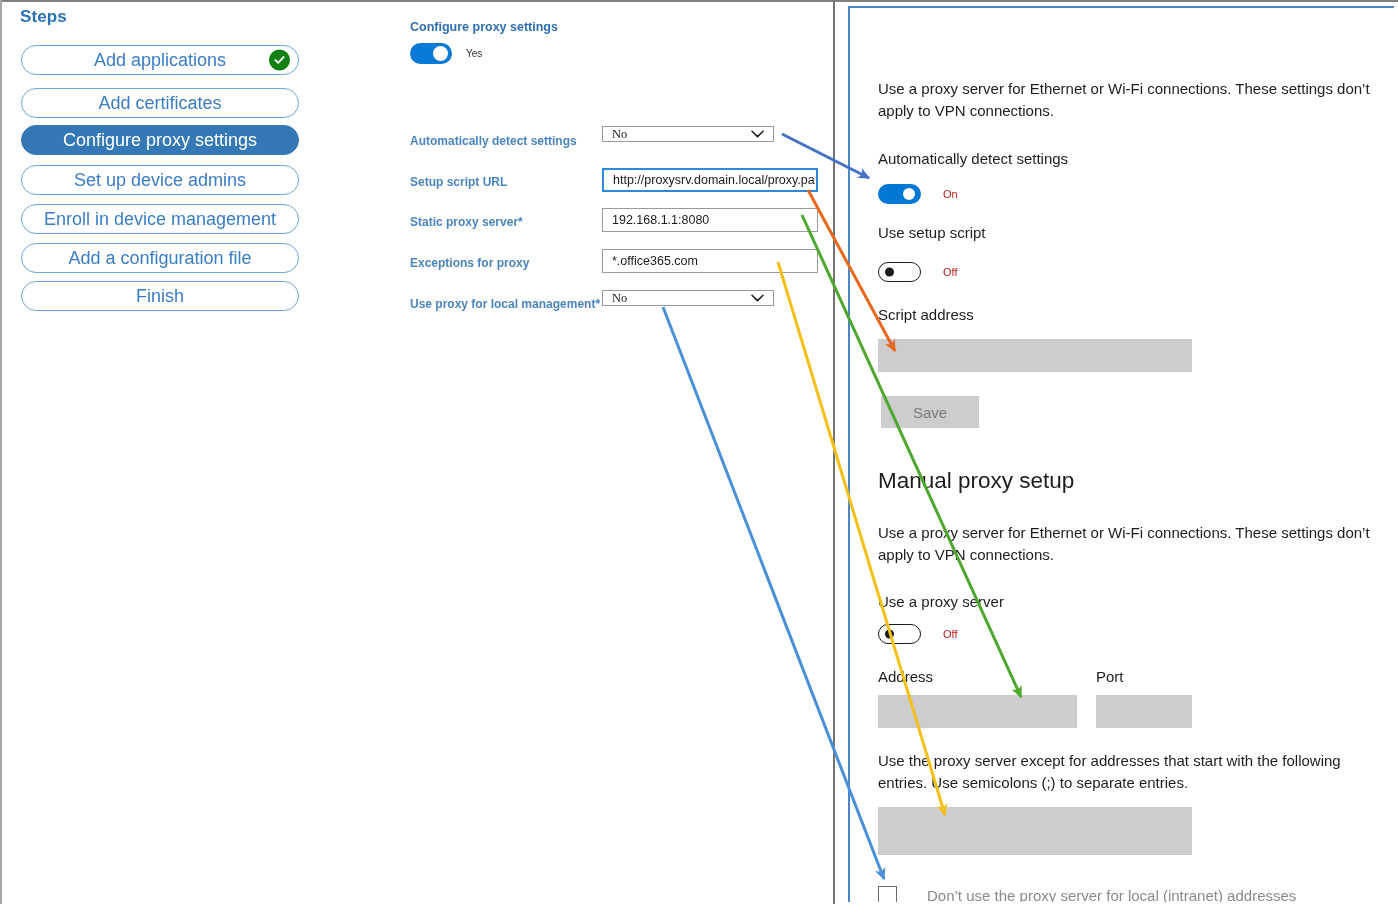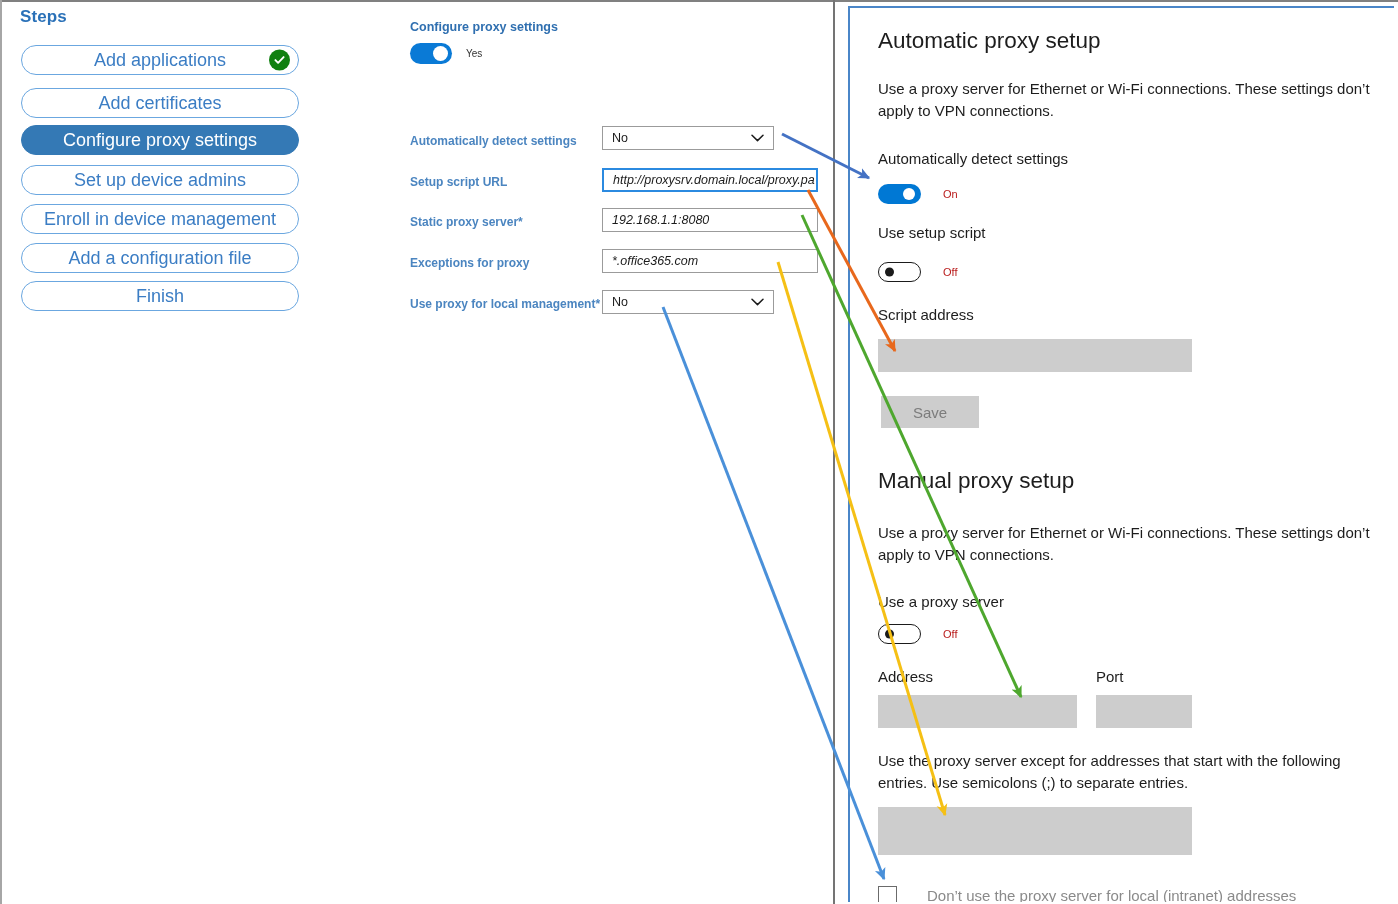--- a/index.html
+++ b/index.html
@@ -136,22 +136,22 @@
     display: flex;
     align-items: center;
   }
   .f-ctrl .val {
     font-size: 12.5px;
     color: #1b1b1b;
     padding-left: 9px;
     white-space: nowrap;
     overflow: hidden;
   }
-  .f-ctrl.select { width: 172px; height: 24px; }
-  .f-ctrl.text   { width: 216px; height: 24px; font-style: italic; }
+  .f-ctrl.select { width: 172px; height: 16px; font-family: Liberation Serif, serif; }
+  .f-ctrl.text   { width: 216px; height: 24px; }
   .f-ctrl.focused { border: 2px solid #2b8ae0; }
   .chev {
     position: absolute;
     right: 9px; top: 50%;
     transform: translateY(-50%);
     width: 13px; height: 8px;
   }
   .chev svg { display: block; }
 
   
@@ -347,21 +347,20 @@
         <svg width="13" height="8" viewBox="0 0 13 8">
             <path d="M1 1.3 L6.5 6.6 L12 1.3" stroke="#1b1b1b" stroke-width="1.5" fill="none" stroke-linecap="round" stroke-linejoin="round"></path>
           </svg>
       </span>
     </div>
   </div>
 
   <div class="win-panel">
     <div class="win-inner">
 
-      <div class="w-h1" style="top:20px;">Automatic proxy setup</div>
       <div class="w-p" style="top:70px;">Use a proxy server for Ethernet or Wi-Fi connections. These settings don’t apply to VPN connections.</div>
 
       <div class="w-lab" style="top:142px;">Automatically detect settings</div>
       <div class="w-toggle" style="top:176px;">
         <span class="wsw on">
             <span class="wknob"></span>
           </span>
         <span class="wsw-label">On</span>
       </div>
 

